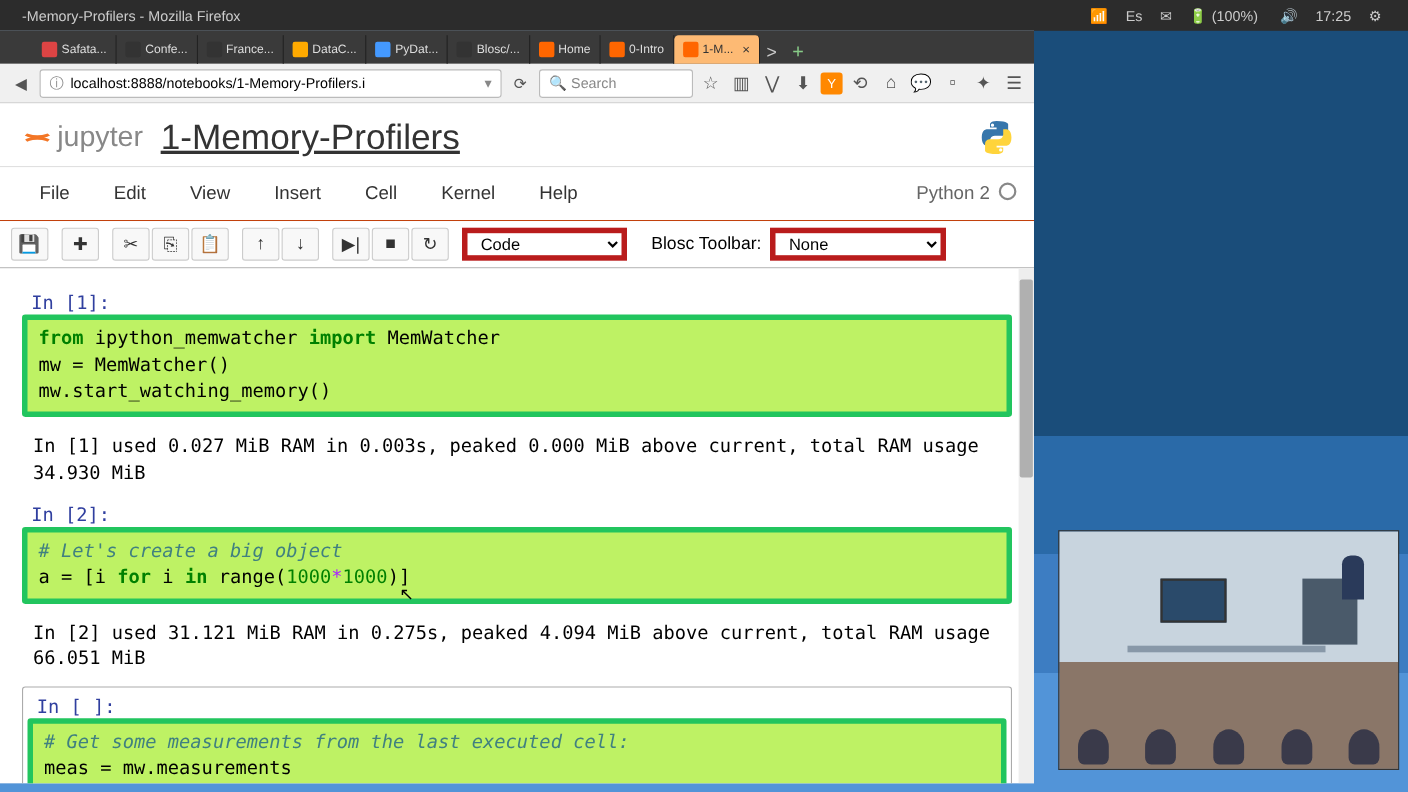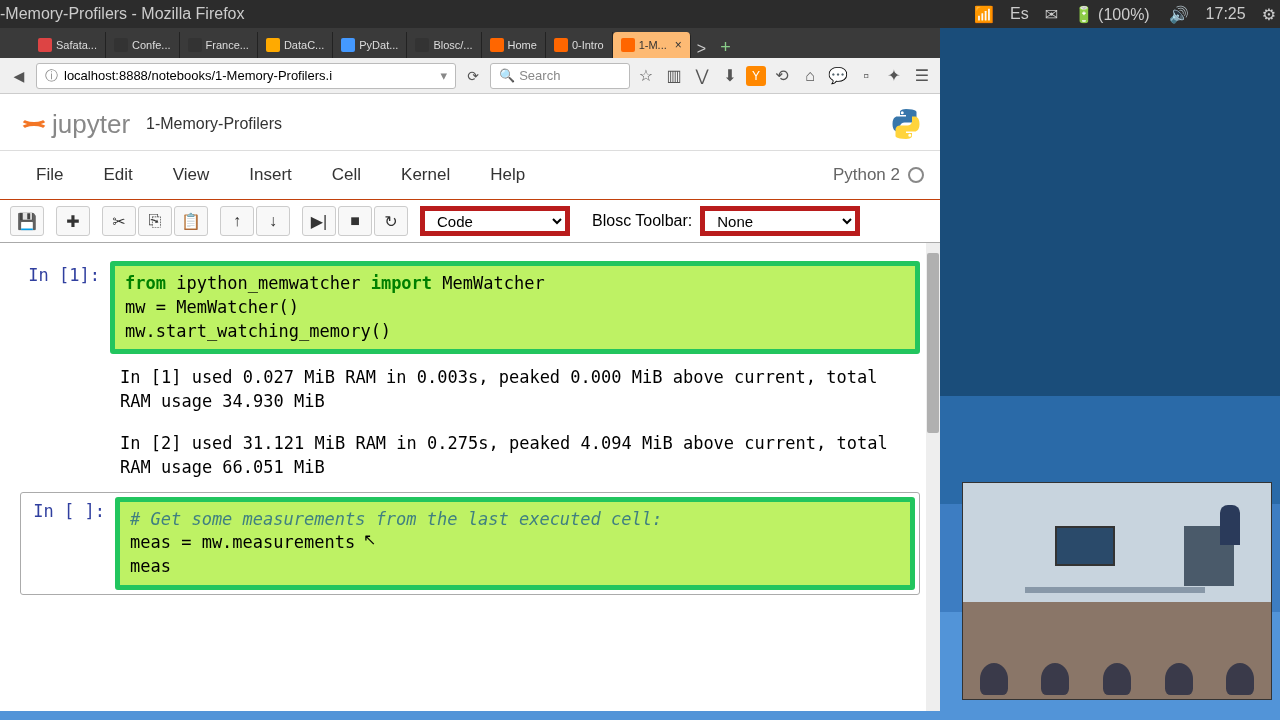--- a/index.html
+++ b/index.html
@@ -1,20 +1,20 @@
 <!DOCTYPE html>
 <html><head>
 <meta charset="utf-8">
 <style>
 * { box-sizing: border-box; margin: 0; padding: 0; }
 body { font-family: Arial, sans-serif; width: 1280px; height: 720px; overflow: hidden; position: relative; background: #fff; }
 
 .desktop-bg { position: absolute; top: 0; left: 0; right: 0; bottom: 0; background: linear-gradient(to bottom, #1a4d7a 0%, #1a4d7a 55%, #2a6aa8 55%, #2a6aa8 70%, #3d7dc2 70%, #3d7dc2 85%, #5294d8 85%); z-index: 0; }
 
-.top-bar { position: relative; z-index: 10; height: 28px; background: #2c2c2c; color: #ccc; display: flex; align-items: center; padding: 0 0; font-size: 16px; }
+.top-bar { position: relative; z-index: 10; height: 28px; background: #2c2c2c; color: #ccc; display: flex; align-items: center; padding: 0 20px; font-size: 13px; }
 .top-bar .title { flex: 1; }
 .top-bar .right { display: flex; gap: 8px; align-items: center; }
 .top-bar .right span { padding: 0 4px; }
 
 .browser { position: relative; z-index: 10; background: #f0f0f0; width: 940px; }
 .tabs { display: flex; height: 30px; background: #3a3a3a; align-items: flex-end; padding-left: 30px; }
 .tabs .tab { display: flex; align-items: center; padding: 4px 8px; font-size: 11px; color: #ddd; border-right: 1px solid #222; gap: 4px; height: 26px; white-space: nowrap; overflow: hidden; }
 .tabs .tab.active { background: #fdba74; color: #333; border-radius: 4px 4px 0 0; }
 .tabs .tab .favicon { width: 14px; height: 14px; display: inline-block; border-radius: 2px; }
 .tabs .close { margin-left: 4px; font-size: 12px; cursor: pointer; }
@@ -28,37 +28,37 @@
 .url-bar .search-field { width: 140px; height: 26px; border: 1px solid #bbb; border-radius: 3px; padding: 0 8px; font-size: 13px; background: #fff; display: flex; align-items: center; gap: 4px; color: #888; }
 .url-bar .iconbtn { width: 24px; height: 24px; display: flex; align-items: center; justify-content: center; color: #555; }
 
 .notebook-header { background: #fff; padding: 12px 16px 8px; display: flex; align-items: center; border-bottom: 1px solid #ddd; }
 .jupyter-logo { display: flex; align-items: center; gap: 6px; }
 .jupyter-logo .jicon { width: 30px; height: 30px; position: relative; }
 .jupyter-logo .jicon::before, .jupyter-logo .jicon::after { content: ''; position: absolute; left: 4px; width: 22px; height: 8px; border-radius: 50%; border: 3px solid #f37626; }
 .jupyter-logo .jicon::before { top: 2px; border-top-color: transparent; border-left-color: transparent; border-right-color: transparent; }
 .jupyter-logo .jicon::after { bottom: 2px; border-bottom-color: transparent; border-left-color: transparent; border-right-color: transparent; }
 .jupyter-logo .jtxt { font-size: 26px; color: #888; font-weight: normal; }
-.notebook-title { font-size: 16px; color: #333; margin-left: 16px; }
+.notebook-title { font-size: 32px; color: #333; margin-left: 16px; text-decoration: underline; }
 .python-logo { margin-left: auto; width: 36px; height: 36px; }
 .python-logo svg { width: 100%; height: 100%; }
 
 .menubar { background: #fff; padding: 8px 16px; display: flex; align-items: center; border-bottom: 1px solid #c2410c; font-size: 17px; }
 .menubar .menu-item { padding: 6px 20px; color: #333; }
-.menubar .kernel-info { margin-left: auto; color: #666; display: flex; align-items: center; gap: 8px; }
+.menubar .kernel-info { margin-left: auto; color: #666; display: flex; align-items: flex-start; gap: 8px; }
 .menubar .kernel-circle { width: 16px; height: 16px; border: 2px solid #888; border-radius: 50%; }
 
 .toolbar { background: #fff; padding: 6px 10px; display: flex; align-items: center; gap: 2px; border-bottom: 1px solid #aaa; }
 .toolbar .tbtn { width: 34px; height: 30px; border: 1px solid #ccc; background: #f8f8f8; display: flex; align-items: center; justify-content: center; font-size: 16px; color: #333; border-radius: 3px; }
 .toolbar .sep { width: 8px; }
 .toolbar select { height: 30px; padding: 0 8px; font-size: 15px; border: 5px solid #b91c1c; background: #fff; }
 .toolbar .ct-label { margin-left: 20px; font-size: 16px; }
 
 .notebook-area { background: #fff; padding: 12px 0; height: 468px; overflow: hidden; position: relative; }
-.cell { margin: 6px 20px; display: flex; }
+.cell { margin: 6px 20px; display: flex; flex-direction: column; }
 .cell .prompt { width: 90px; text-align: right; padding: 4px 10px 0 0; font-family: monospace; font-size: 17px; color: #303F9F; white-space: nowrap; }
 .cell .input-area { flex: 1; border: 5px solid #22c55e; background: #bef264; padding: 6px 10px; font-family: monospace; font-size: 17px; line-height: 1.4; border-radius: 3px; }
 .cell.output .input-area { border: none; background: transparent; padding-left: 10px; }
 .cell.selected { border: 1px solid #ababab; padding: 4px; border-radius: 3px; }
 
 .code-kw { color: #008000; font-weight: bold; }
 .code-kw2 { color: #008000; font-weight: bold; }
 .code-cm { color: #408080; font-style: italic; }
 .code-num { color: #008000; }
 .code-op { color: #aa22ff; }
@@ -217,20 +217,24 @@
 
   <div class="notebook-area" id="cells-container">
     <div class="cell">
         <div class="prompt">In [1]:</div>
         <div class="input-area"><span class="code-kw">from</span> ipython_memwatcher <span class="code-kw">import</span> MemWatcher<br>mw = MemWatcher()<br>mw.start_watching_memory()</div>
       </div>
       <div class="cell output">
         <div class="prompt"></div>
         <div class="input-area">In [1] used 0.027 MiB RAM in 0.003s, peaked 0.000 MiB above current, total RAM usage 34.930 MiB</div>
       </div>
+      <div class="cell">
+        <div class="prompt">In [2]:</div>
+        <div class="input-area"><span class="code-cm"># Let's create a big object</span><br>a = [i <span class="code-kw2">for</span> i <span class="code-kw2">in</span> range(<span class="code-num">1000</span><span class="code-op">*</span><span class="code-num">1000</span>)]</div>
+      </div>
       <div class="cell output">
         <div class="prompt"></div>
         <div class="input-area">In [2] used 31.121 MiB RAM in 0.275s, peaked 4.094 MiB above current, total RAM usage 66.051 MiB</div>
       </div>
       <div class="cell selected">
         <div class="prompt">In [ ]:</div>
         <div class="input-area"><span class="code-cm"># Get some measurements from the last executed cell:</span><br>meas = mw.measurements<br>meas</div>
       </div>
       <div class="scrollbar">
       <div class="thumb"></div>

